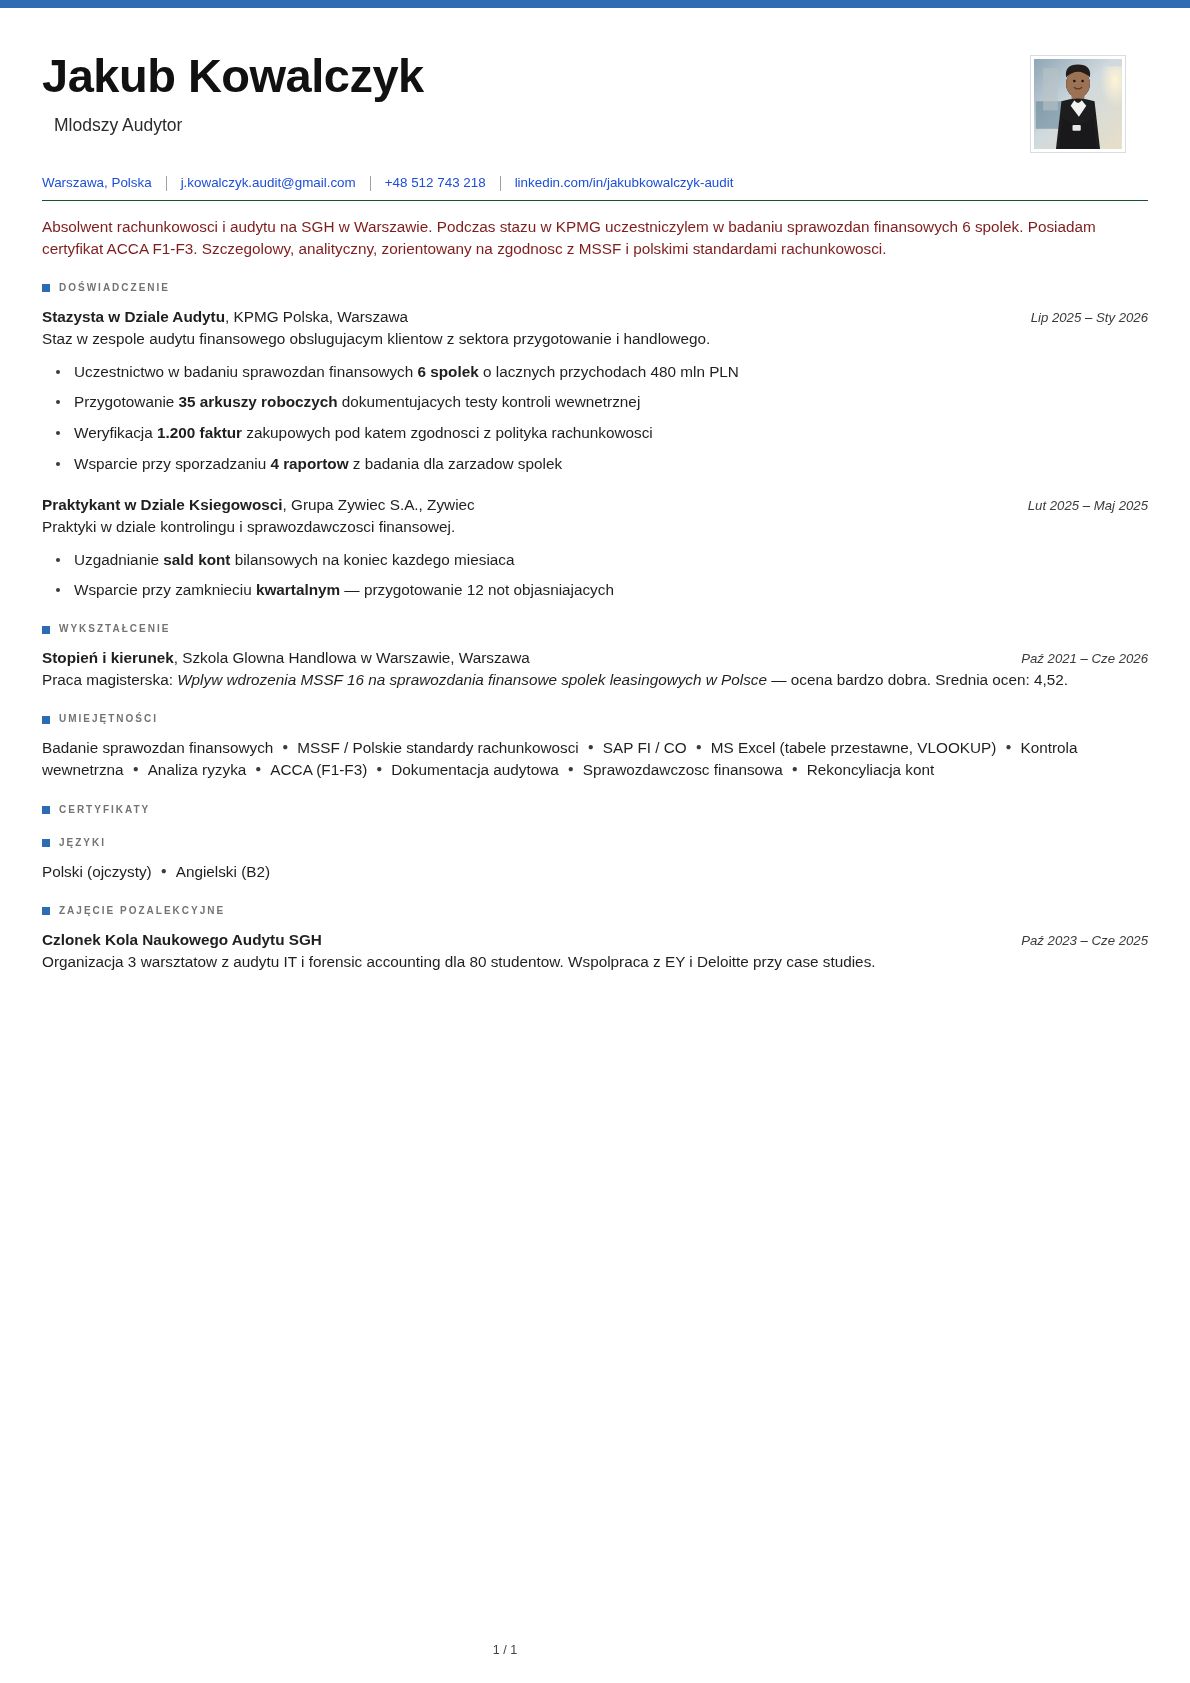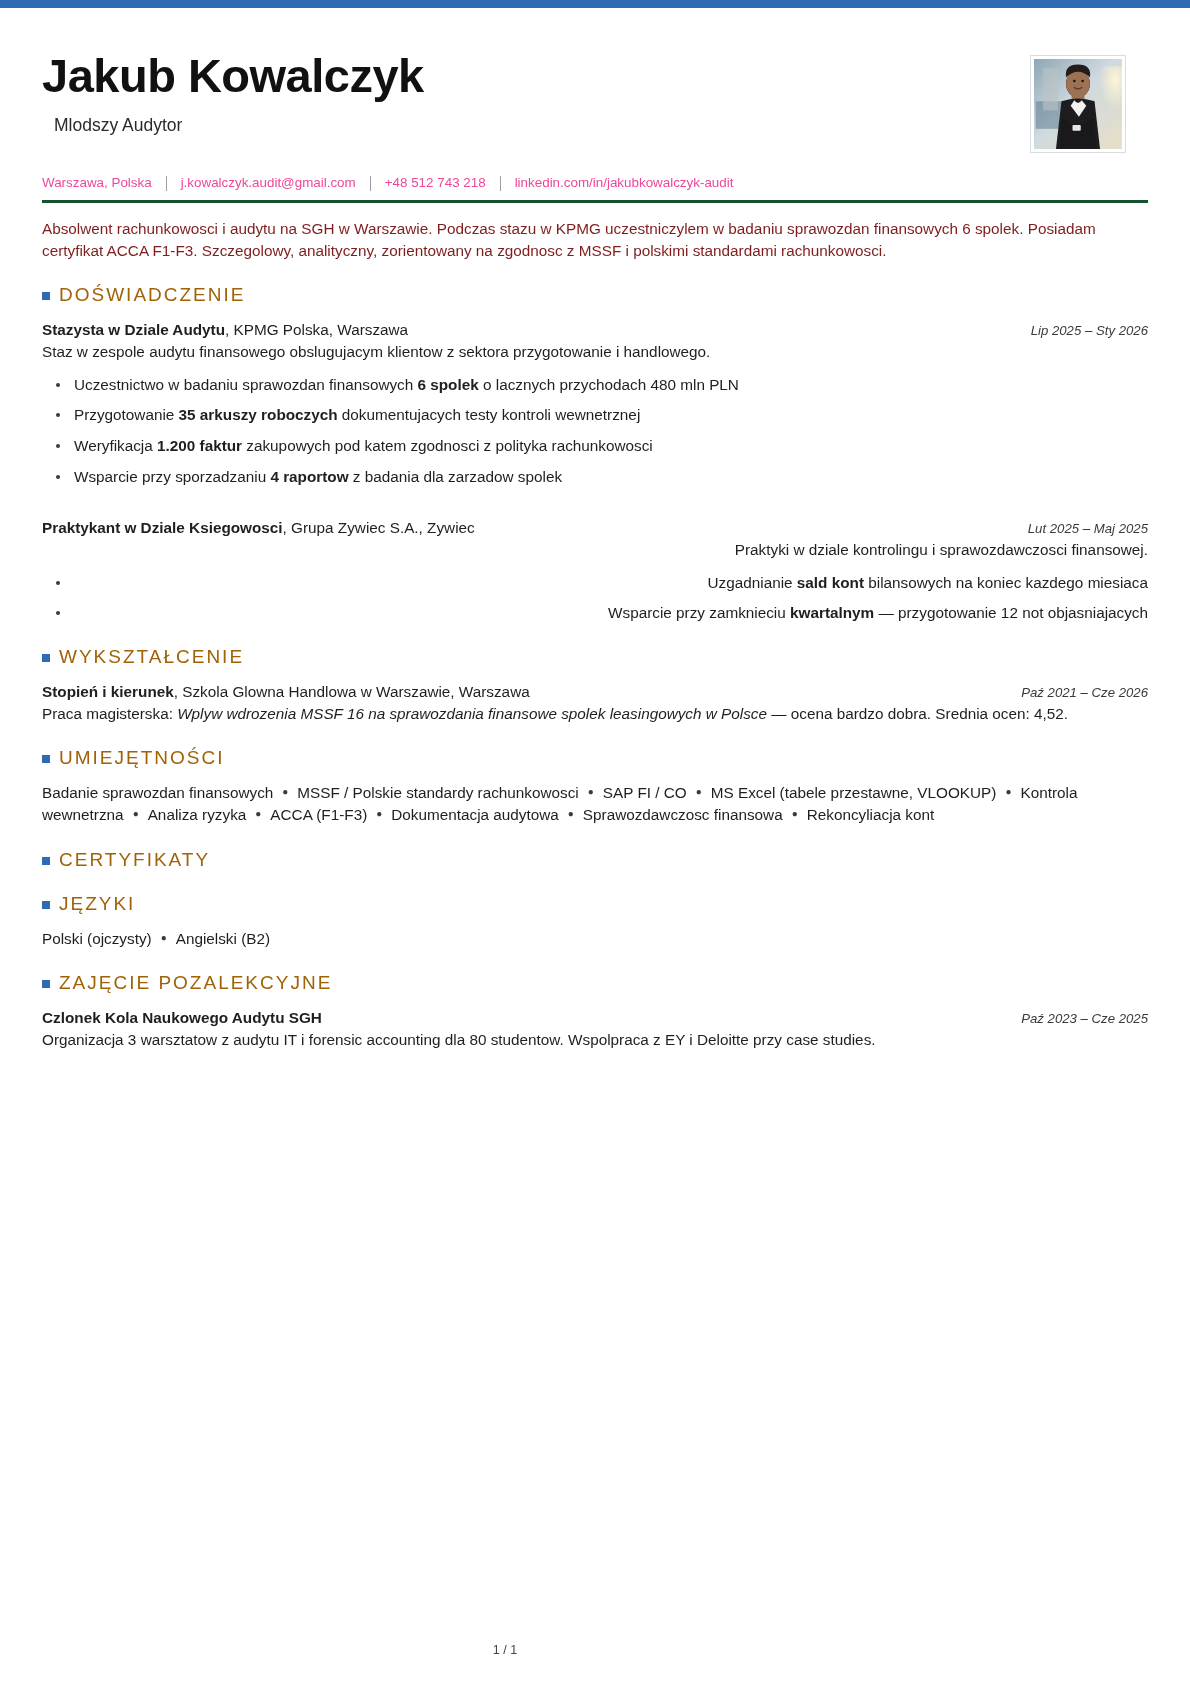--- a/index.html
+++ b/index.html
@@ -66,23 +66,23 @@
     overflow: hidden;
     position: relative;
     background: #b9c6ce;
   }
   .photo svg { display:block; width:100%; height:100%; }
 
   
   .contact {
     margin-top: 22px;
     padding-bottom: 9px;
-    border-bottom: 3px solid #14532d;
+    border-bottom: 1px solid #14532d;
     font-size: 13.4px;
-    color: #ec4899;
+    color: #1d4ed8;
     display: flex;
     align-items: center;
     white-space: nowrap;
   }
   .contact .sep {
     display: inline-block;
     width: 1px;
     height: 15px;
     background: #9aa1a8;
     margin: 0 14px;
@@ -107,29 +107,29 @@
   }
   .section-square {
     width: 8px; height: 8px;
     background: #2d6cb3;
     margin-right: 9px;
     flex: 0 0 auto;
     position: relative;
     top: 1px;
   }
   .section-title {
-    font-size: 19px;
-    font-weight: 400;
+    font-size: 10px;
+    font-weight: 700;
     letter-spacing: 2.0px;
-    color: #a16207;
+    color: #737373;
     text-transform: uppercase;
   }
 
   .entry { margin-bottom: 6px; }
-  .entry + .entry { margin-top: 29px; text-align: right; }
+  .entry + .entry { margin-top: 19px; }
   .entry-top {
     display: flex;
     justify-content: space-between;
     align-items: baseline;
   }
   .entry-heading {
     font-size: 15.3px;
     line-height: 1.4;
     color: #1f1f1f;
   }

